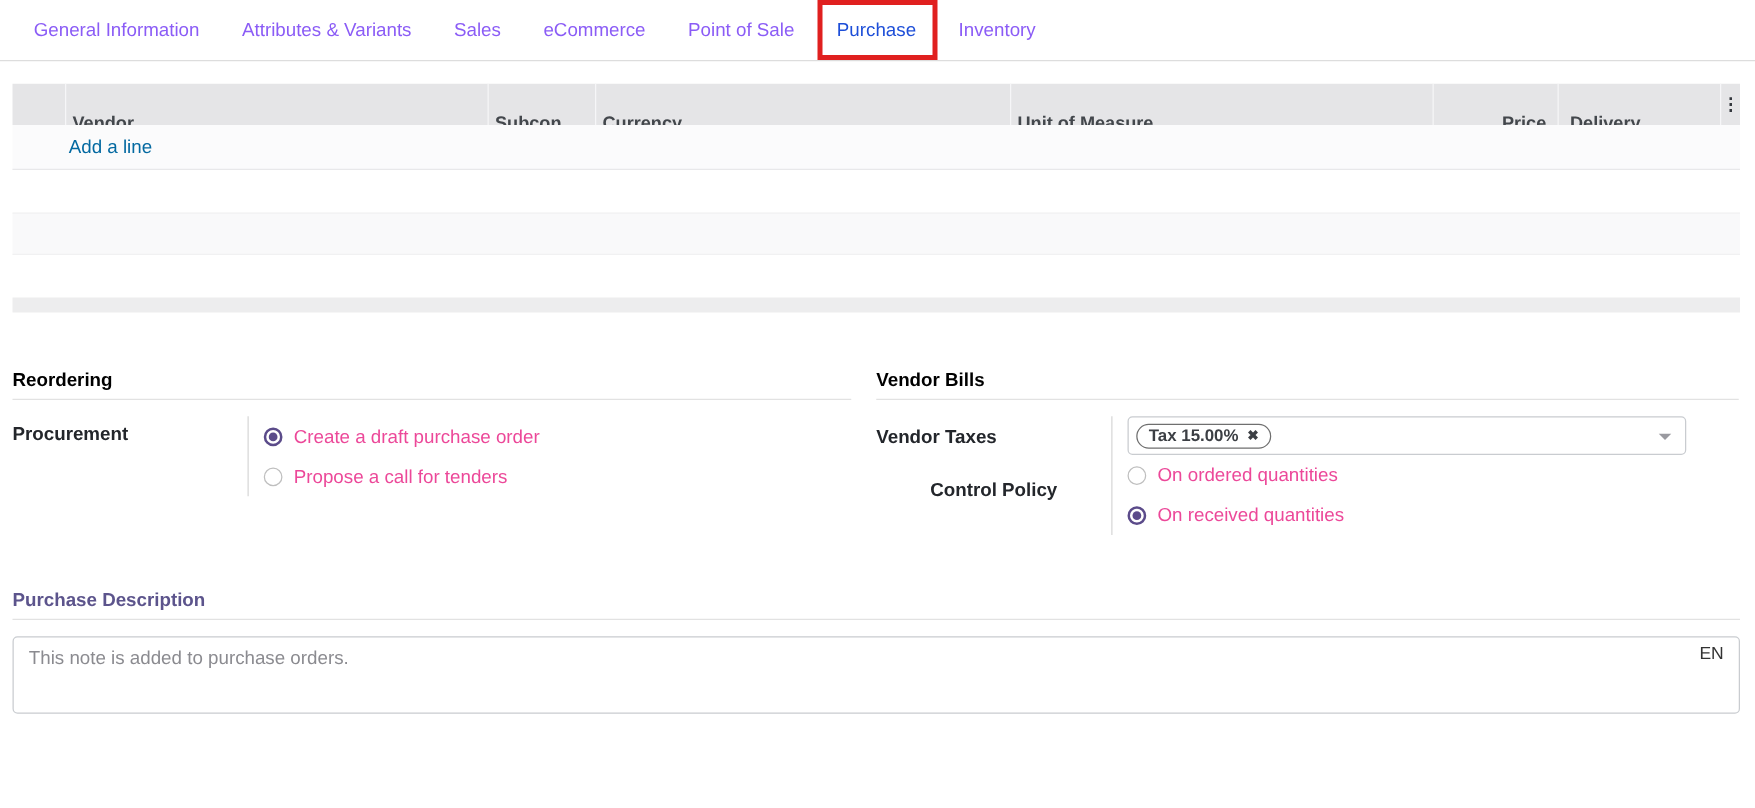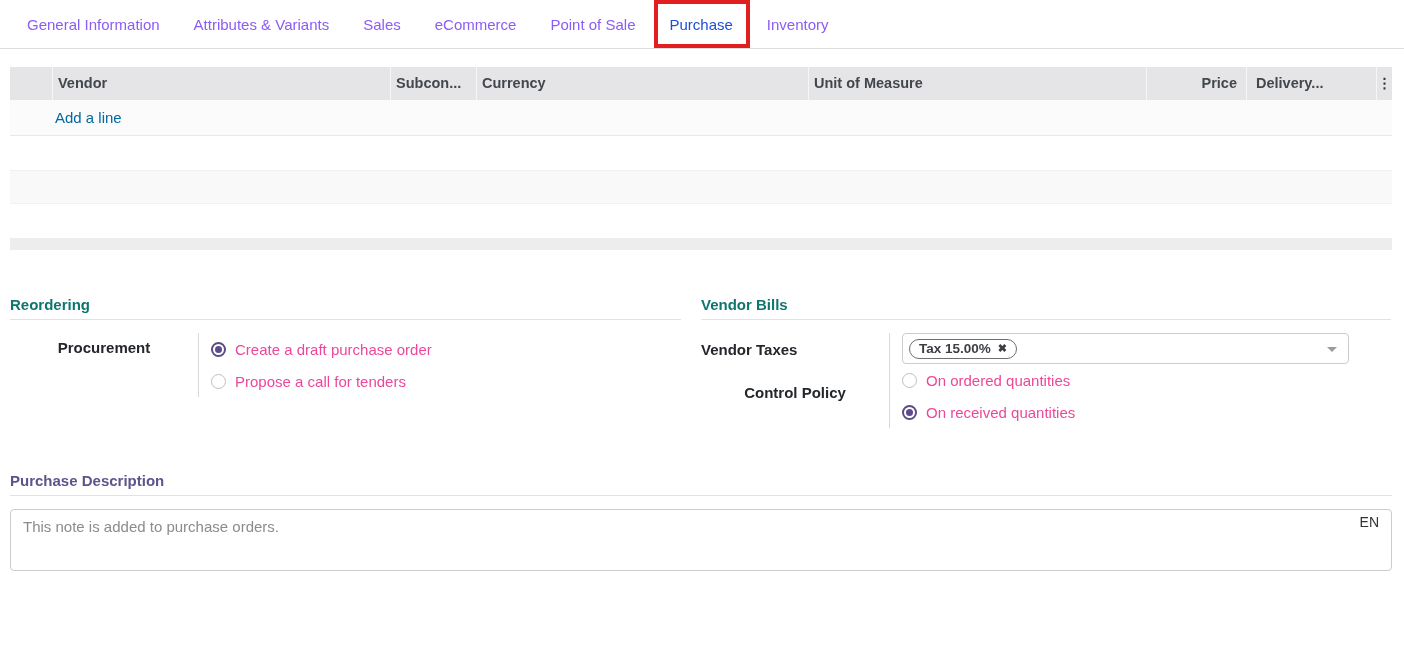--- a/index.html
+++ b/index.html
@@ -14,21 +14,21 @@
             border-bottom:1px solid #dddddd; }
   .tab { font-size:15px; color:#8b5cf6; cursor:pointer; white-space:nowrap; padding:2px 0; }
   .tab.active { color:#1d4ed8; position:relative; }
   .red-box { position:absolute; left:-15px; right:-17px; top:-14px; bottom:-13px;
              border:4px solid #e0201f; pointer-events:none; }
 
   
   .ptable { margin:18px 12px 0 10px; width:1382px; font-size:14.5px; }
   .thead { display:flex; background:#e5e5e7; height:33px; align-items:center;
            font-weight:bold; color:#43474c; }
-  .th { padding:0 5px; white-space:nowrap; overflow:hidden; text-overflow:ellipsis;
+  .th { padding:16px 5px; white-space:nowrap; overflow:hidden; text-overflow:ellipsis;
         border-left:1px solid #f6f6f8; height:33px; line-height:33px; }
   .th.first { border-left:none; }
   .th-handle { width:42px; }
   .th-vendor { width:338px; }
   .th-subcon { width:86px; }
   .th-currency { width:332px; }
   .th-uom { width:338px; }
   .th-price { width:100px; text-align:right; padding-right:9px; }
   .th-delivery { width:130px; padding-left:9px; }
   .th-kebab { width:16px; padding:0; text-align:center; color:#33373d; font-size:14px;
@@ -38,37 +38,37 @@
   .addline { color:#0369a1; font-size:15px; cursor:pointer; }
   .row-empty { height:34px; background:#ffffff; }
   .row-stripe { height:34px; background:#f9f9fa; border-top:1px solid #f1f1f2;
                 border-bottom:1px solid #f1f1f2; }
   .footer-bar { height:12px; background:#ededee; }
 
   
   .groups { display:flex; gap:20px; margin:46px 12px 0 10px; }
   .group-left  { width:671px; }
   .group-right { width:690px; }
-  .group-title { font-size:15px; font-weight:bold; color:#0f766e; padding-bottom:6px;
+  .group-title { font-size:15px; font-weight:bold; color:#000000; padding-bottom:6px;
                  border-bottom:1px solid #e2e2e2; }
   .group-body { display:flex; margin-top:13px; }
   .labels-col { width:188px; }
   .field-label { font-size:15px; font-weight:bold; color:#23262b; }
   .widgets-col { border-left:1px solid #d8d8d8; padding-left:12px; flex:1; }
 
   .radio-line { display:flex; align-items:center; gap:9px; height:32px; font-size:15px;
                 color:#ec4899; cursor:pointer; }
   .radio { width:15px; height:15px; border-radius:50%; flex:none; position:relative; }
   .radio.sel { border:2px solid #5b4b8a; }
   .radio.sel::after { content:""; position:absolute; inset:2px; background:#5b4b8a; border-radius:50%; }
   .radio.unsel { border:1px solid #bfbfbf; background:#fff; }
 
   .lbl-vt { padding-top:8px; }
   .lbl-cp { margin-top:26px;text-align:center; }
-  .lbl-proc { padding-top:6px;text-align:center; }
+  .lbl-proc { padding-top:6px; }
 
   .taxes-input { position:relative; width:447px; height:31px; border:1px solid #c9ccd0;
                  border-radius:4px; background:#fff; display:flex; align-items:center;
                  padding:0 26px 0 6px; cursor:pointer; }
   .tag-pill { display:inline-flex; align-items:center; gap:7px; border:1px solid #6f6f6f;
               border-radius:11px; padding:1px 9px 2px 9px; font-size:13.5px; font-weight:bold;
               color:#3c3f44; background:#fff; }
   .tag-remove { font-size:11px; cursor:pointer; color:#3c3f44; }
   .caret-down { position:absolute; right:11px; top:13px; width:0; height:0;
                 border-left:5px solid transparent; border-right:5px solid transparent;

